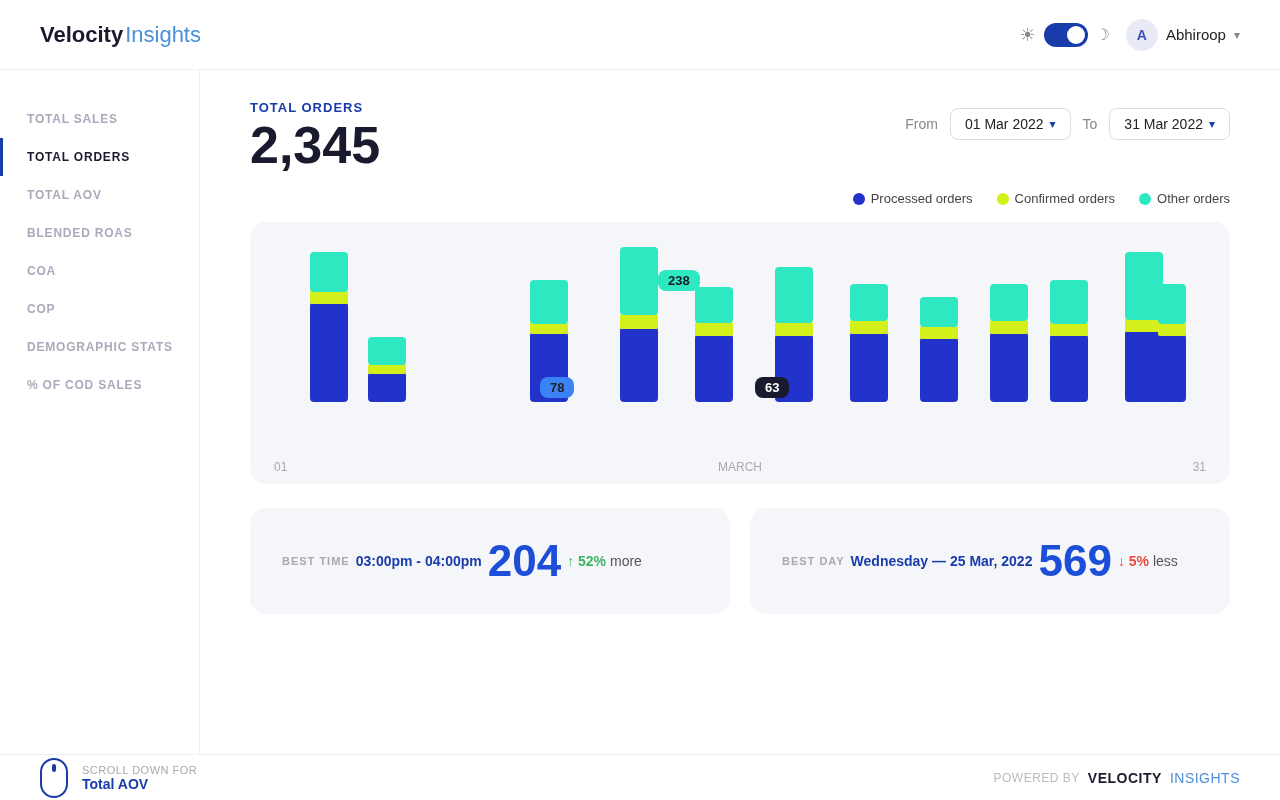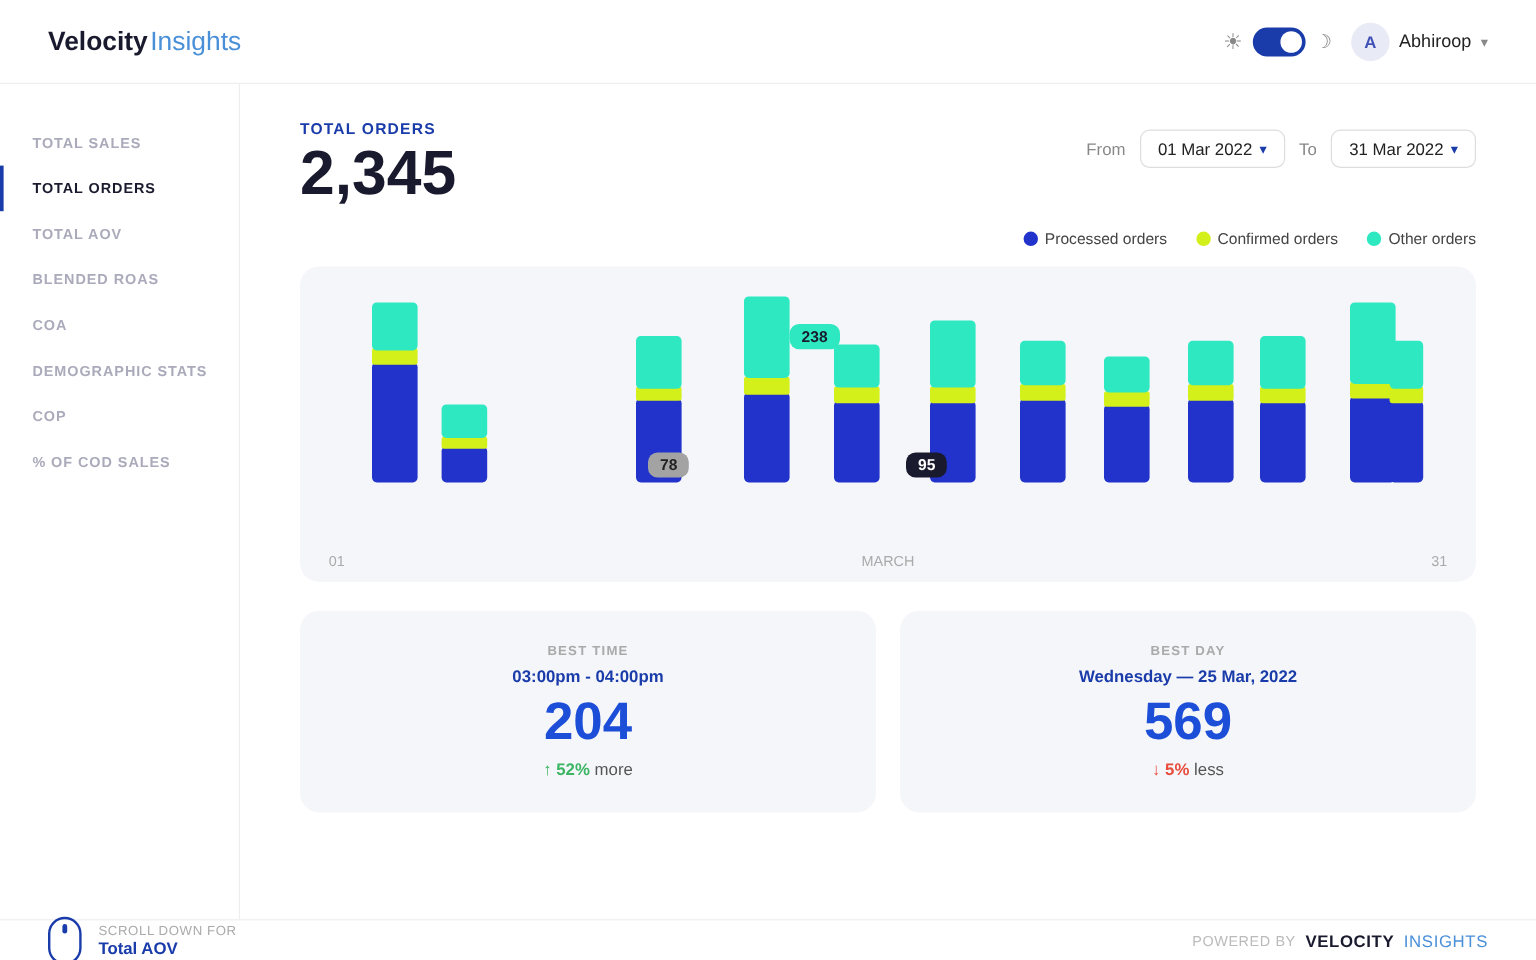--- a/index.html
+++ b/index.html
@@ -80,39 +80,39 @@
       position: relative; margin-bottom: 24px; min-height: 240px;
     }
     .chart-x-labels { display: flex; justify-content: space-between; padding: 4px 0 0; font-size: 12px; color: #aaa; }
 
     
     .tooltip-badge {
       background: #1a1a2e; color: #fff; border-radius: 8px;
       padding: 3px 10px; font-size: 13px; font-weight: 700;
       position: absolute;
     }
-    .tooltip-badge.green { background: #a3a3a3; color: #222; }
+    .tooltip-badge.green { background: #3b82f6; color: #222; }
 
     
     .bottom-cards { display: flex; gap: 20px; }
     .stat-card {
       flex: 1; background: #f5f6fa; border-radius: 16px;
-      padding: 28px 32px; display: flex; flex-direction: column; align-items: center; gap: 6px;
+      padding: 28px 32px; display: flex; align-items: center; gap: 6px;
     }
     .card-sub { font-size: 11px; font-weight: 700; letter-spacing: 1px; color: #aaa; text-transform: uppercase; }
     .card-time { font-size: 14px; color: #1a3caa; font-weight: 600; }
     .card-num { font-size: 44px; font-weight: 800; color: #1d4ed8; }
     .card-change { font-size: 14px; color: #555; }
     .card-change .up { color: #3cb563; font-weight: 700; }
     .card-change .down { color: #e74c3c; font-weight: 700; }
     .card-change .pct { font-weight: 700; }
 
     
     .footer {
-      position: absolute; bottom: 0; left: 0; right: 0; height: 34px;
+      position: absolute; bottom: 0; left: 0; right: 0; height: 46px;
       display: flex; align-items: center; justify-content: space-between;
       padding: 0 40px; border-top: 1px solid #eee; background: #fff;
     }
     .scroll-hint { display: flex; align-items: center; gap: 14px; }
     .scroll-icon {
       width: 28px; height: 40px; border: 2px solid #1a3caa; border-radius: 14px;
       display: flex; align-items: flex-start; justify-content: center; padding-top: 4px;
     }
     .scroll-dot { width: 4px; height: 8px; background: #1a3caa; border-radius: 2px; }
     .scroll-text { font-size: 11px; color: #aaa; font-weight: 500; text-transform: uppercase; letter-spacing: 0.5px; }
@@ -151,22 +151,22 @@
 </div>
 
 <div class="main">
 
   <div class="sidebar">
     <div class="sidebar-item">TOTAL SALES</div>
     <div class="sidebar-item active">TOTAL ORDERS</div>
     <div class="sidebar-item">TOTAL AOV</div>
     <div class="sidebar-item">BLENDED ROAS</div>
     <div class="sidebar-item">COA</div>
+    <div class="sidebar-item">COP</div>
     <div class="sidebar-item">DEMOGRAPHIC STATS</div>
-    <div class="sidebar-item">COP</div>
     <div class="sidebar-item">% OF COD SALES</div>
   </div>
 
   <div class="content">
 
     <div class="stats-header">
       <div class="stats-left">
         <div class="stat-label">TOTAL ORDERS</div>
         <div class="stat-value">2,345</div>
       </div>
@@ -196,21 +196,21 @@
       <div class="legend-item">
         <div class="legend-dot" style="background:#2de8c0;"></div>
         <span>Other orders</span>
       </div>
     </div>
 
     <div class="chart-container">
       
       <div class="tooltip-badge green" style="left:290px;top:155px;">78</div>
       <div class="tooltip-badge" style="background:#2de8c0;color:#1a1a2e;left:408px;top:48px;">238</div>
-      <div class="tooltip-badge" style="background:#1a1a2e;color:#fff;left:505px;top:155px;">95</div>
+      <div class="tooltip-badge" style="background:#1a1a2e;color:#fff;left:505px;top:155px;">63</div>
 
       <svg width="100%" height="210" viewBox="0 0 920 210">
 
         <g class="bar-group">
           <rect x="30" y="60" width="38" height="100" rx="4" fill="#2233cc"></rect>
           <rect x="30" y="48" width="38" height="14" rx="2" fill="#d4f01a"></rect>
           <rect x="30" y="10" width="38" height="40" rx="4" fill="#2de8c0"></rect>
         </g>
 
         <g class="bar-group">

